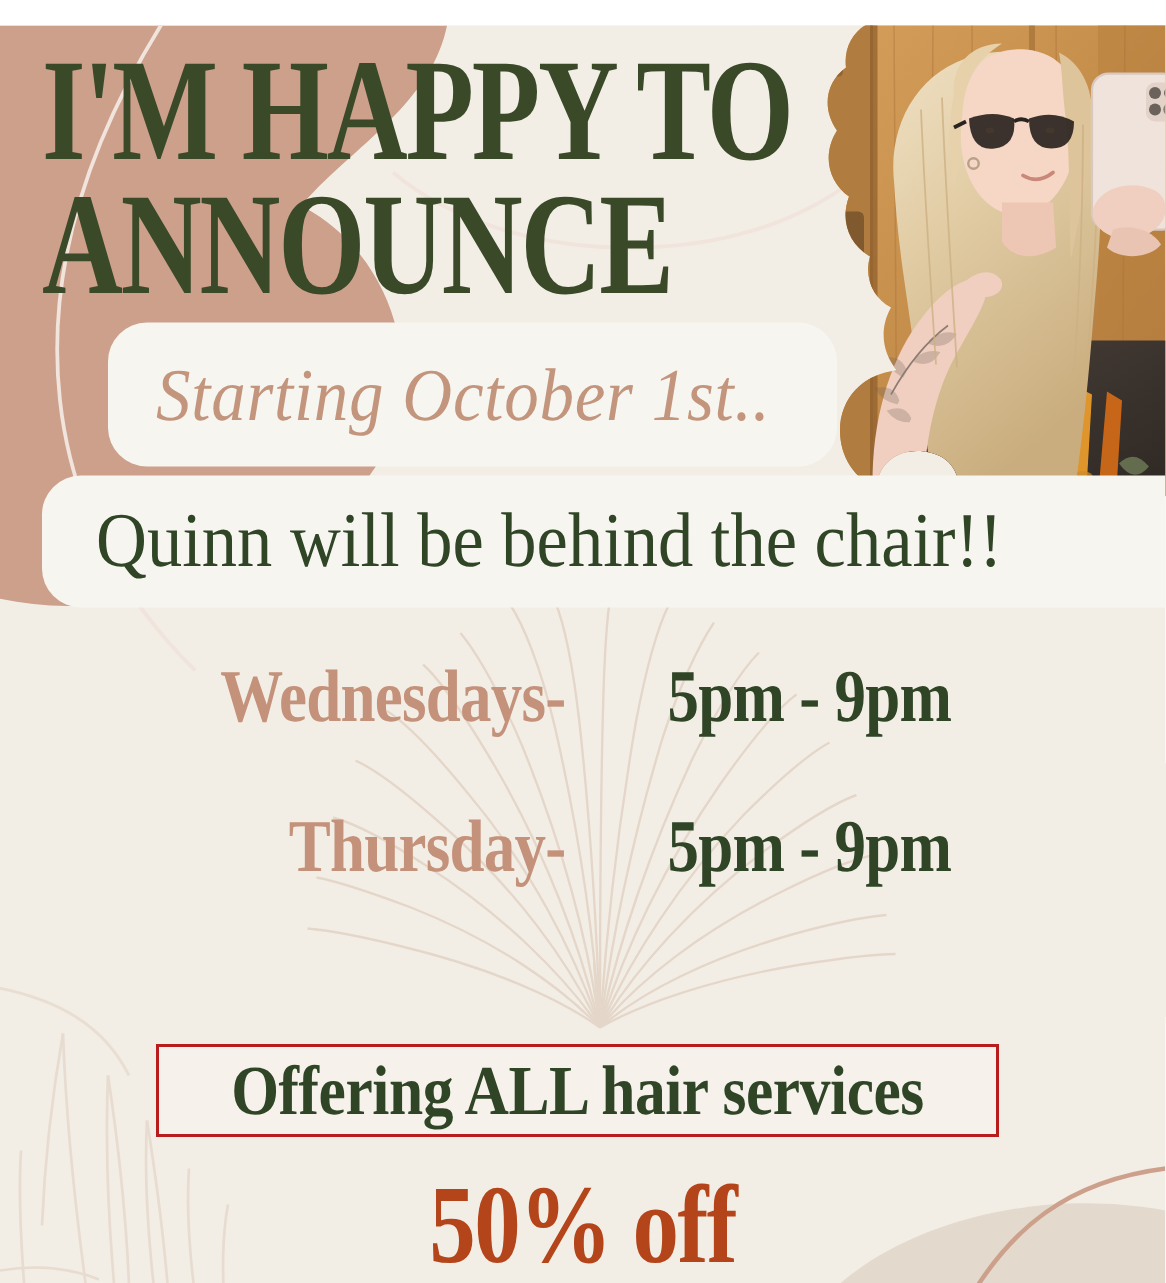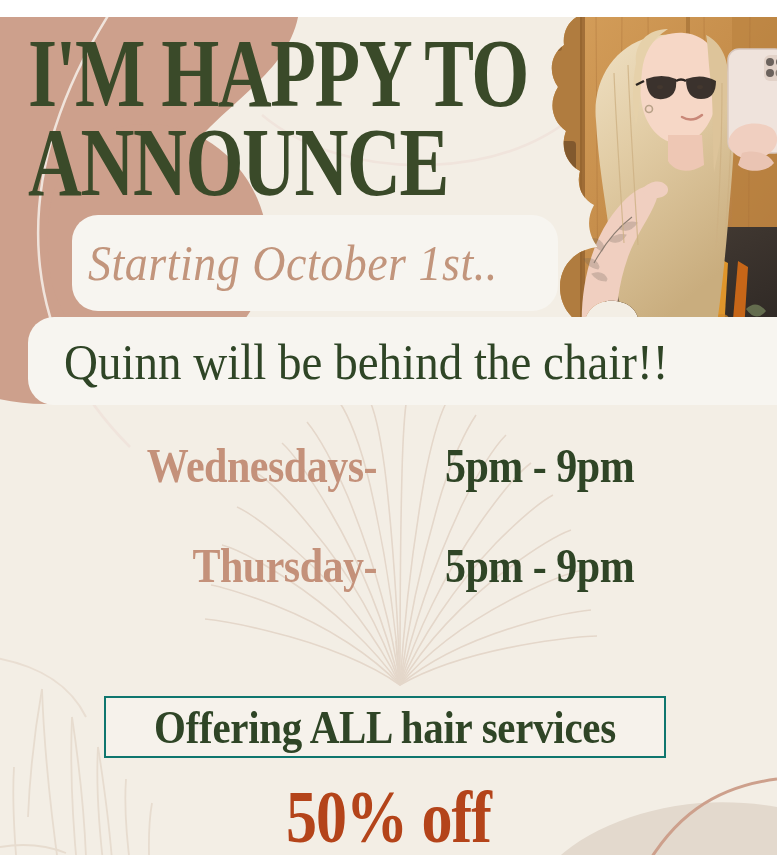--- a/index.html
+++ b/index.html
@@ -50,21 +50,21 @@
   .banner{
     position:absolute;
     background:#f7f5f0;
     display:flex;
     align-items:center;
   }
   #banner-sub{
     left:72px; top:198px;
     width:486px; height:96px;
     border-radius:26px;
-    padding-left:16px;
+    padding-left:32px;
     box-sizing:border-box;
   }
   #sub-text{
     color:#c2957c;
     font-family:"Liberation Serif", serif;
     font-style:italic;
     font-size:46px;
     letter-spacing:0.5px;
     transform:scaleY(1.08);
     white-space:nowrap;
@@ -119,21 +119,21 @@
     white-space:nowrap;
     transform:scaleY(1.18);
   }
 
   
   #services-box{
     position:absolute;
     left:104px; top:679px;
     width:562px; height:62px;
     box-sizing:border-box;
-    border:2px solid #0f766e;
+    border:2px solid #b91c1c;
     background:rgba(247,245,240,0.55);
     display:flex;
     align-items:center;
     justify-content:center;
   }
   #services-text{
     color:#2f4526;
     font-family:"Liberation Serif", serif;
     font-weight:700;
     font-size:41px;

